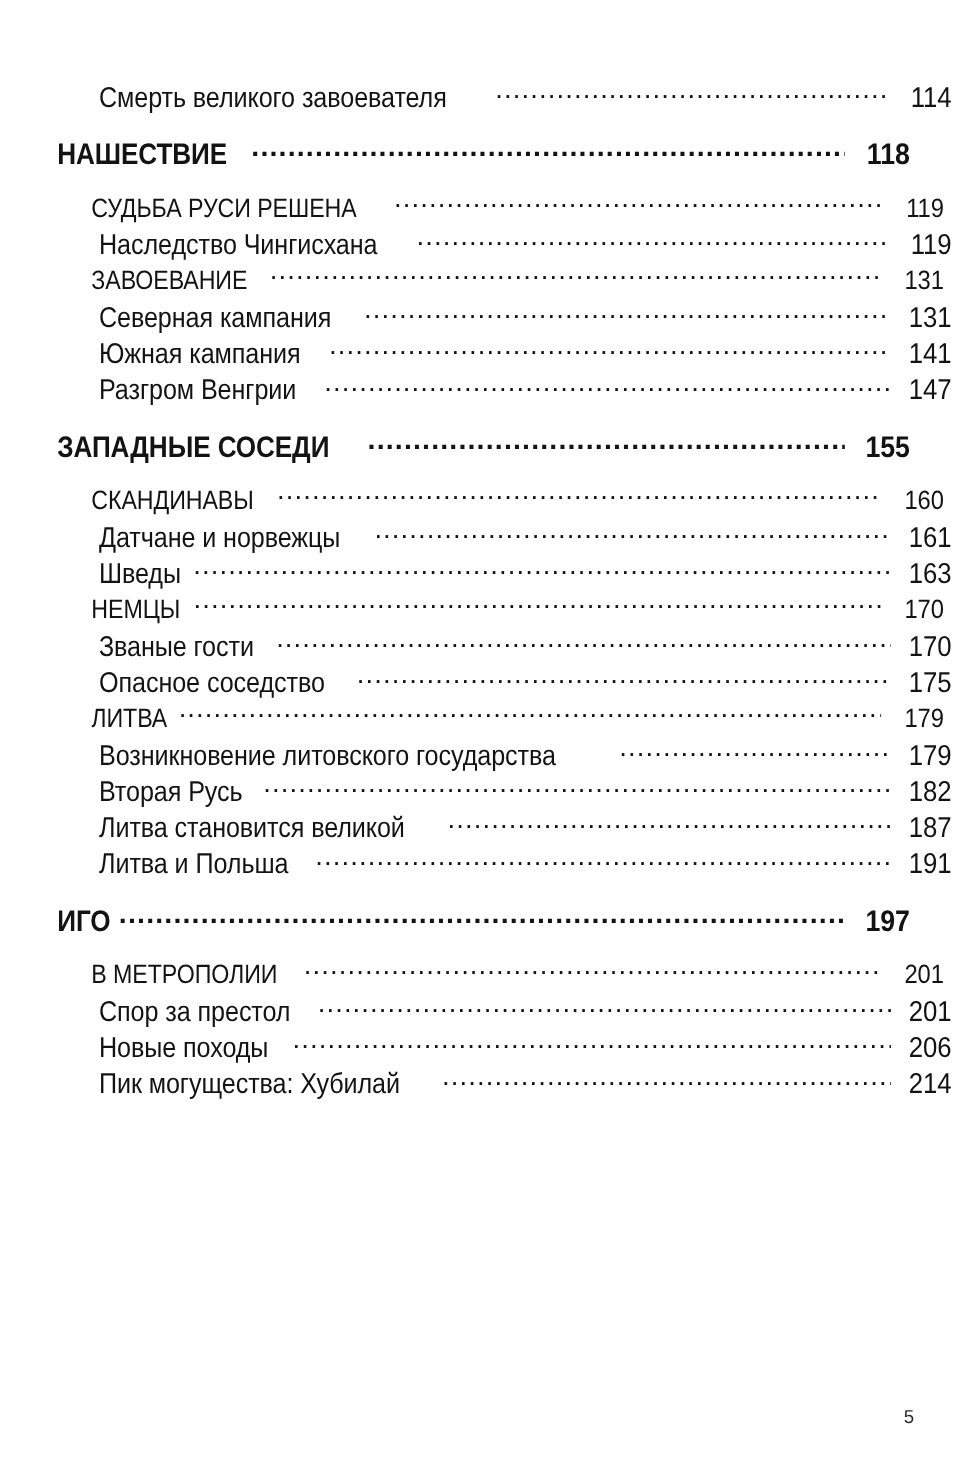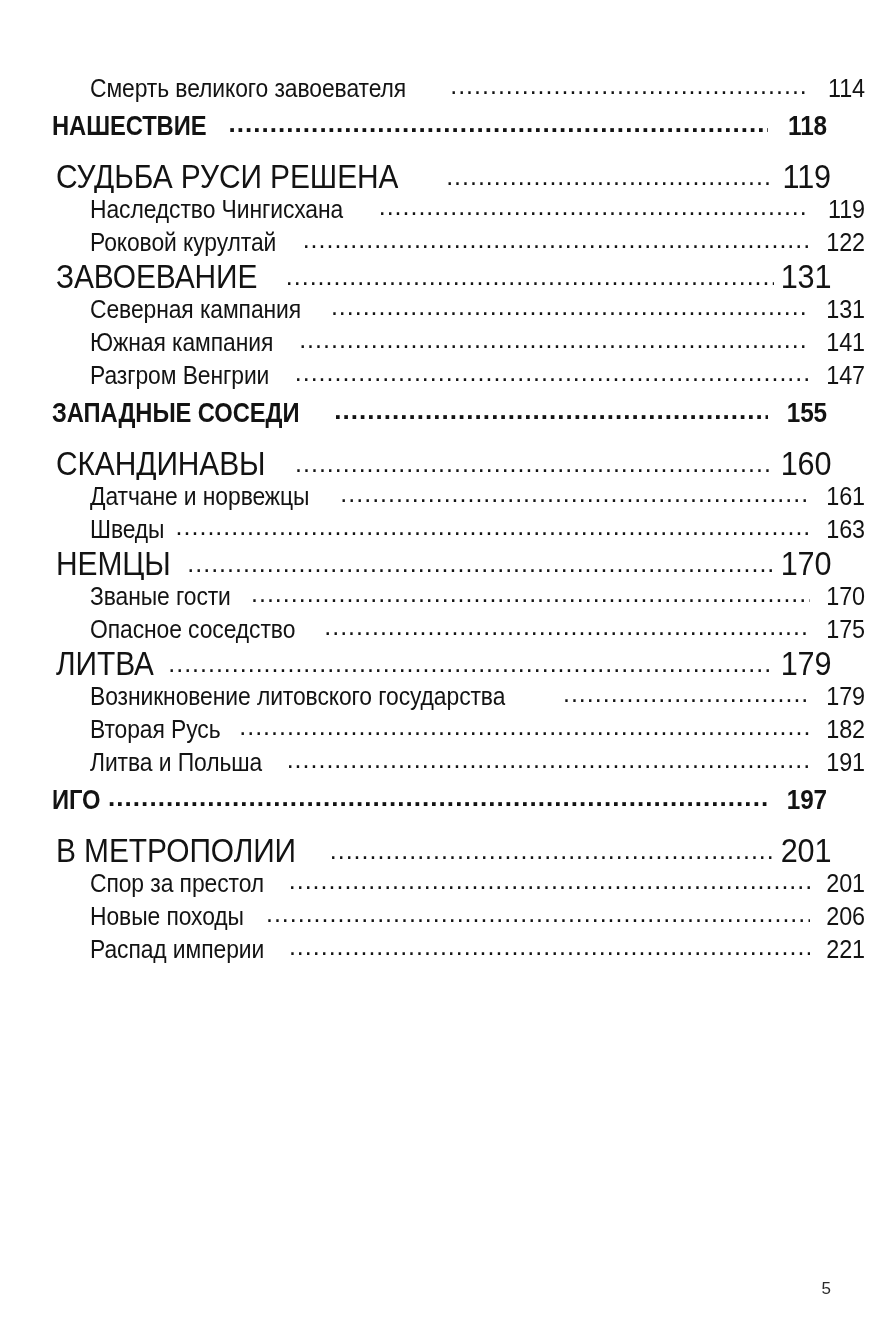--- a/index.html
+++ b/index.html
@@ -30,21 +30,21 @@
   #toc-list {
     position: absolute;
     left: 52px;
     top: 72px;
     width: 775px;
   }
 
   
   .toc-row {
     display: flex;
-    align-items: center;
+    align-items: flex-start;
     width: 100%;
     white-space: nowrap;
     overflow: hidden;
   }
 
   .toc-title {
     flex: 0 1 auto;
     overflow: hidden;
     text-overflow: clip;
     transform: scaleX(0.88);
@@ -76,30 +76,30 @@
     transform-origin: right center;
   }
 
   
   .lvl-part {
     margin-left: 0px;
     font-size: 27px;
     font-weight: bold;
     line-height: 34px;
     letter-spacing: -0.1px;
-    margin-top: 4px;
+    margin-top: 18px;
     margin-bottom: 16px;
   }
   .lvl-part .toc-leader::after { font-size: 26px; }
   .lvl-part .toc-page-num { min-width: 58px; }
 
   
   .lvl-section {
-    margin-left: 4px;
-    font-size: 34px;
+    margin-left: 31px;
+    font-size: 24px;
     font-weight: normal;
     line-height: 33px;
     letter-spacing: -0.1px;
   }
   .lvl-section .toc-leader::after { font-size: 25px; }
   .lvl-section .toc-page-num { min-width: 56px; }
 
   
   .lvl-sub {
     margin-left: 38px;
@@ -142,25 +142,20 @@
       <div class="toc-row lvl-section">
         <span class="toc-title">СУДЬБА РУСИ РЕШЕНА</span>
         <span class="toc-leader"></span>
         <span class="toc-page-num">119</span>
       </div>
       <div class="toc-row lvl-sub">
         <span class="toc-title">Наследство Чингисхана</span>
         <span class="toc-leader"></span>
         <span class="toc-page-num">119</span>
       </div>
-      <div class="toc-row lvl-sub">
-        <span class="toc-title">Роковой курултай</span>
-        <span class="toc-leader"></span>
-        <span class="toc-page-num">122</span>
-      </div>
       <div class="toc-row lvl-section">
         <span class="toc-title">ЗАВОЕВАНИЕ</span>
         <span class="toc-leader"></span>
         <span class="toc-page-num">131</span>
       </div>
       <div class="toc-row lvl-sub">
         <span class="toc-title">Северная кампания </span>
         <span class="toc-leader"></span>
         <span class="toc-page-num">131</span>
       </div>
@@ -218,20 +213,25 @@
         <span class="toc-title">Возникновение литовского государства</span>
         <span class="toc-leader"></span>
         <span class="toc-page-num">179</span>
       </div>
       <div class="toc-row lvl-sub">
         <span class="toc-title">Вторая Русь </span>
         <span class="toc-leader"></span>
         <span class="toc-page-num">182</span>
       </div>
       <div class="toc-row lvl-sub">
+        <span class="toc-title">Литва становится великой</span>
+        <span class="toc-leader"></span>
+        <span class="toc-page-num">187</span>
+      </div>
+      <div class="toc-row lvl-sub">
         <span class="toc-title">Литва и Польша</span>
         <span class="toc-leader"></span>
         <span class="toc-page-num">191</span>
       </div>
       <div class="toc-row lvl-part">
         <span class="toc-title">ИГО </span>
         <span class="toc-leader"></span>
         <span class="toc-page-num">197</span>
       </div>
       <div class="toc-row lvl-section">
@@ -243,19 +243,19 @@
         <span class="toc-title">Спор за престол</span>
         <span class="toc-leader"></span>
         <span class="toc-page-num">201</span>
       </div>
       <div class="toc-row lvl-sub">
         <span class="toc-title">Новые походы </span>
         <span class="toc-leader"></span>
         <span class="toc-page-num">206</span>
       </div>
       <div class="toc-row lvl-sub">
-        <span class="toc-title">Распад империи </span>
-        <span class="toc-leader"></span>
-        <span class="toc-page-num">221</span>
+        <span class="toc-title">Пик могущества: Хубилай</span>
+        <span class="toc-leader"></span>
+        <span class="toc-page-num">214</span>
       </div>
     </div>
   <div id="page-folio">5</div>
 </div>
 
 </body></html>

